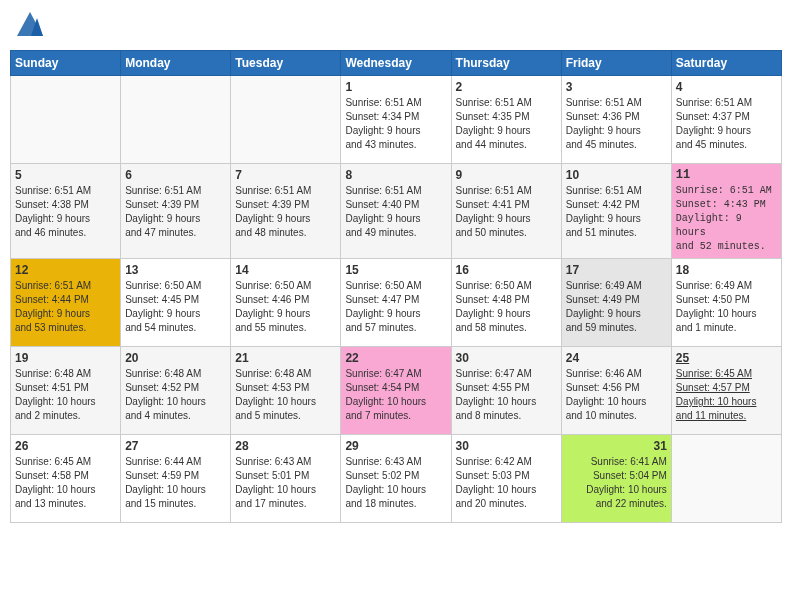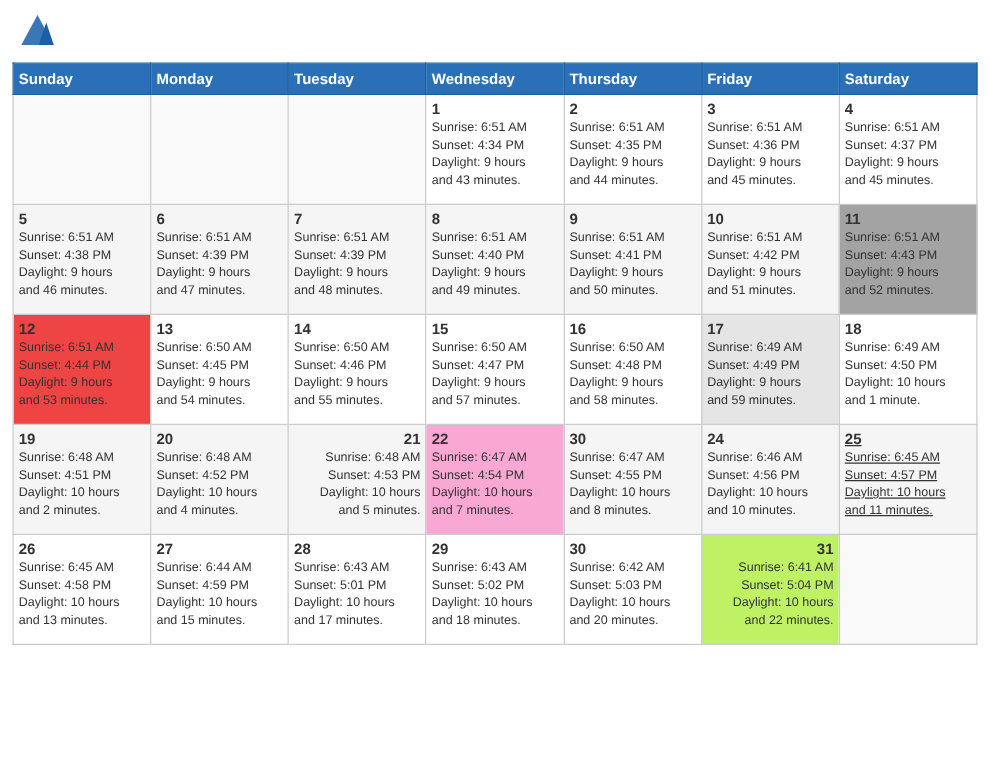--- a/index.html
+++ b/index.html
@@ -199,30 +199,30 @@
 Daylight: 9 hours
 and 50 minutes.</div>
           </td>
           <td style="background: rgb(245, 245, 245);">
             <span class="day-num">10</span>
             <div class="day-info" style="white-space: pre-line;">Sunrise: 6:51 AM
 Sunset: 4:42 PM
 Daylight: 9 hours
 and 51 minutes.</div>
           </td>
-          <td style="background: #a3a3a3;">
+          <td style="background: #f9a8d4; font-family: Liberation Mono, monospace;">
             <span class="day-num">11</span>
             <div class="day-info" style="white-space: pre-line;">Sunrise: 6:51 AM
 Sunset: 4:43 PM
 Daylight: 9 hours
 and 52 minutes.</div>
           </td>
         </tr>
         <tr>
-          <td style="background: #ef4444;">
+          <td style="background: #eab308;">
             <span class="day-num">12</span>
             <div class="day-info" style="white-space: pre-line;">Sunrise: 6:51 AM
 Sunset: 4:44 PM
 Daylight: 9 hours
 and 53 minutes.</div>
           </td>
           <td style="background: rgb(255, 255, 255);">
             <span class="day-num">13</span>
             <div class="day-info" style="white-space: pre-line;">Sunrise: 6:50 AM
 Sunset: 4:45 PM
@@ -273,21 +273,21 @@
 Daylight: 10 hours
 and 2 minutes.</div>
           </td>
           <td style="background: rgb(245, 245, 245);">
             <span class="day-num">20</span>
             <div class="day-info" style="white-space: pre-line;">Sunrise: 6:48 AM
 Sunset: 4:52 PM
 Daylight: 10 hours
 and 4 minutes.</div>
           </td>
-          <td style="background: rgb(245, 245, 245); text-align: right;">
+          <td style="background: rgb(245, 245, 245);">
             <span class="day-num">21</span>
             <div class="day-info" style="white-space: pre-line;">Sunrise: 6:48 AM
 Sunset: 4:53 PM
 Daylight: 10 hours
 and 5 minutes.</div>
           </td>
           <td style="background: #f9a8d4;">
             <span class="day-num">22</span>
             <div class="day-info" style="white-space: pre-line;">Sunrise: 6:47 AM
 Sunset: 4:54 PM

